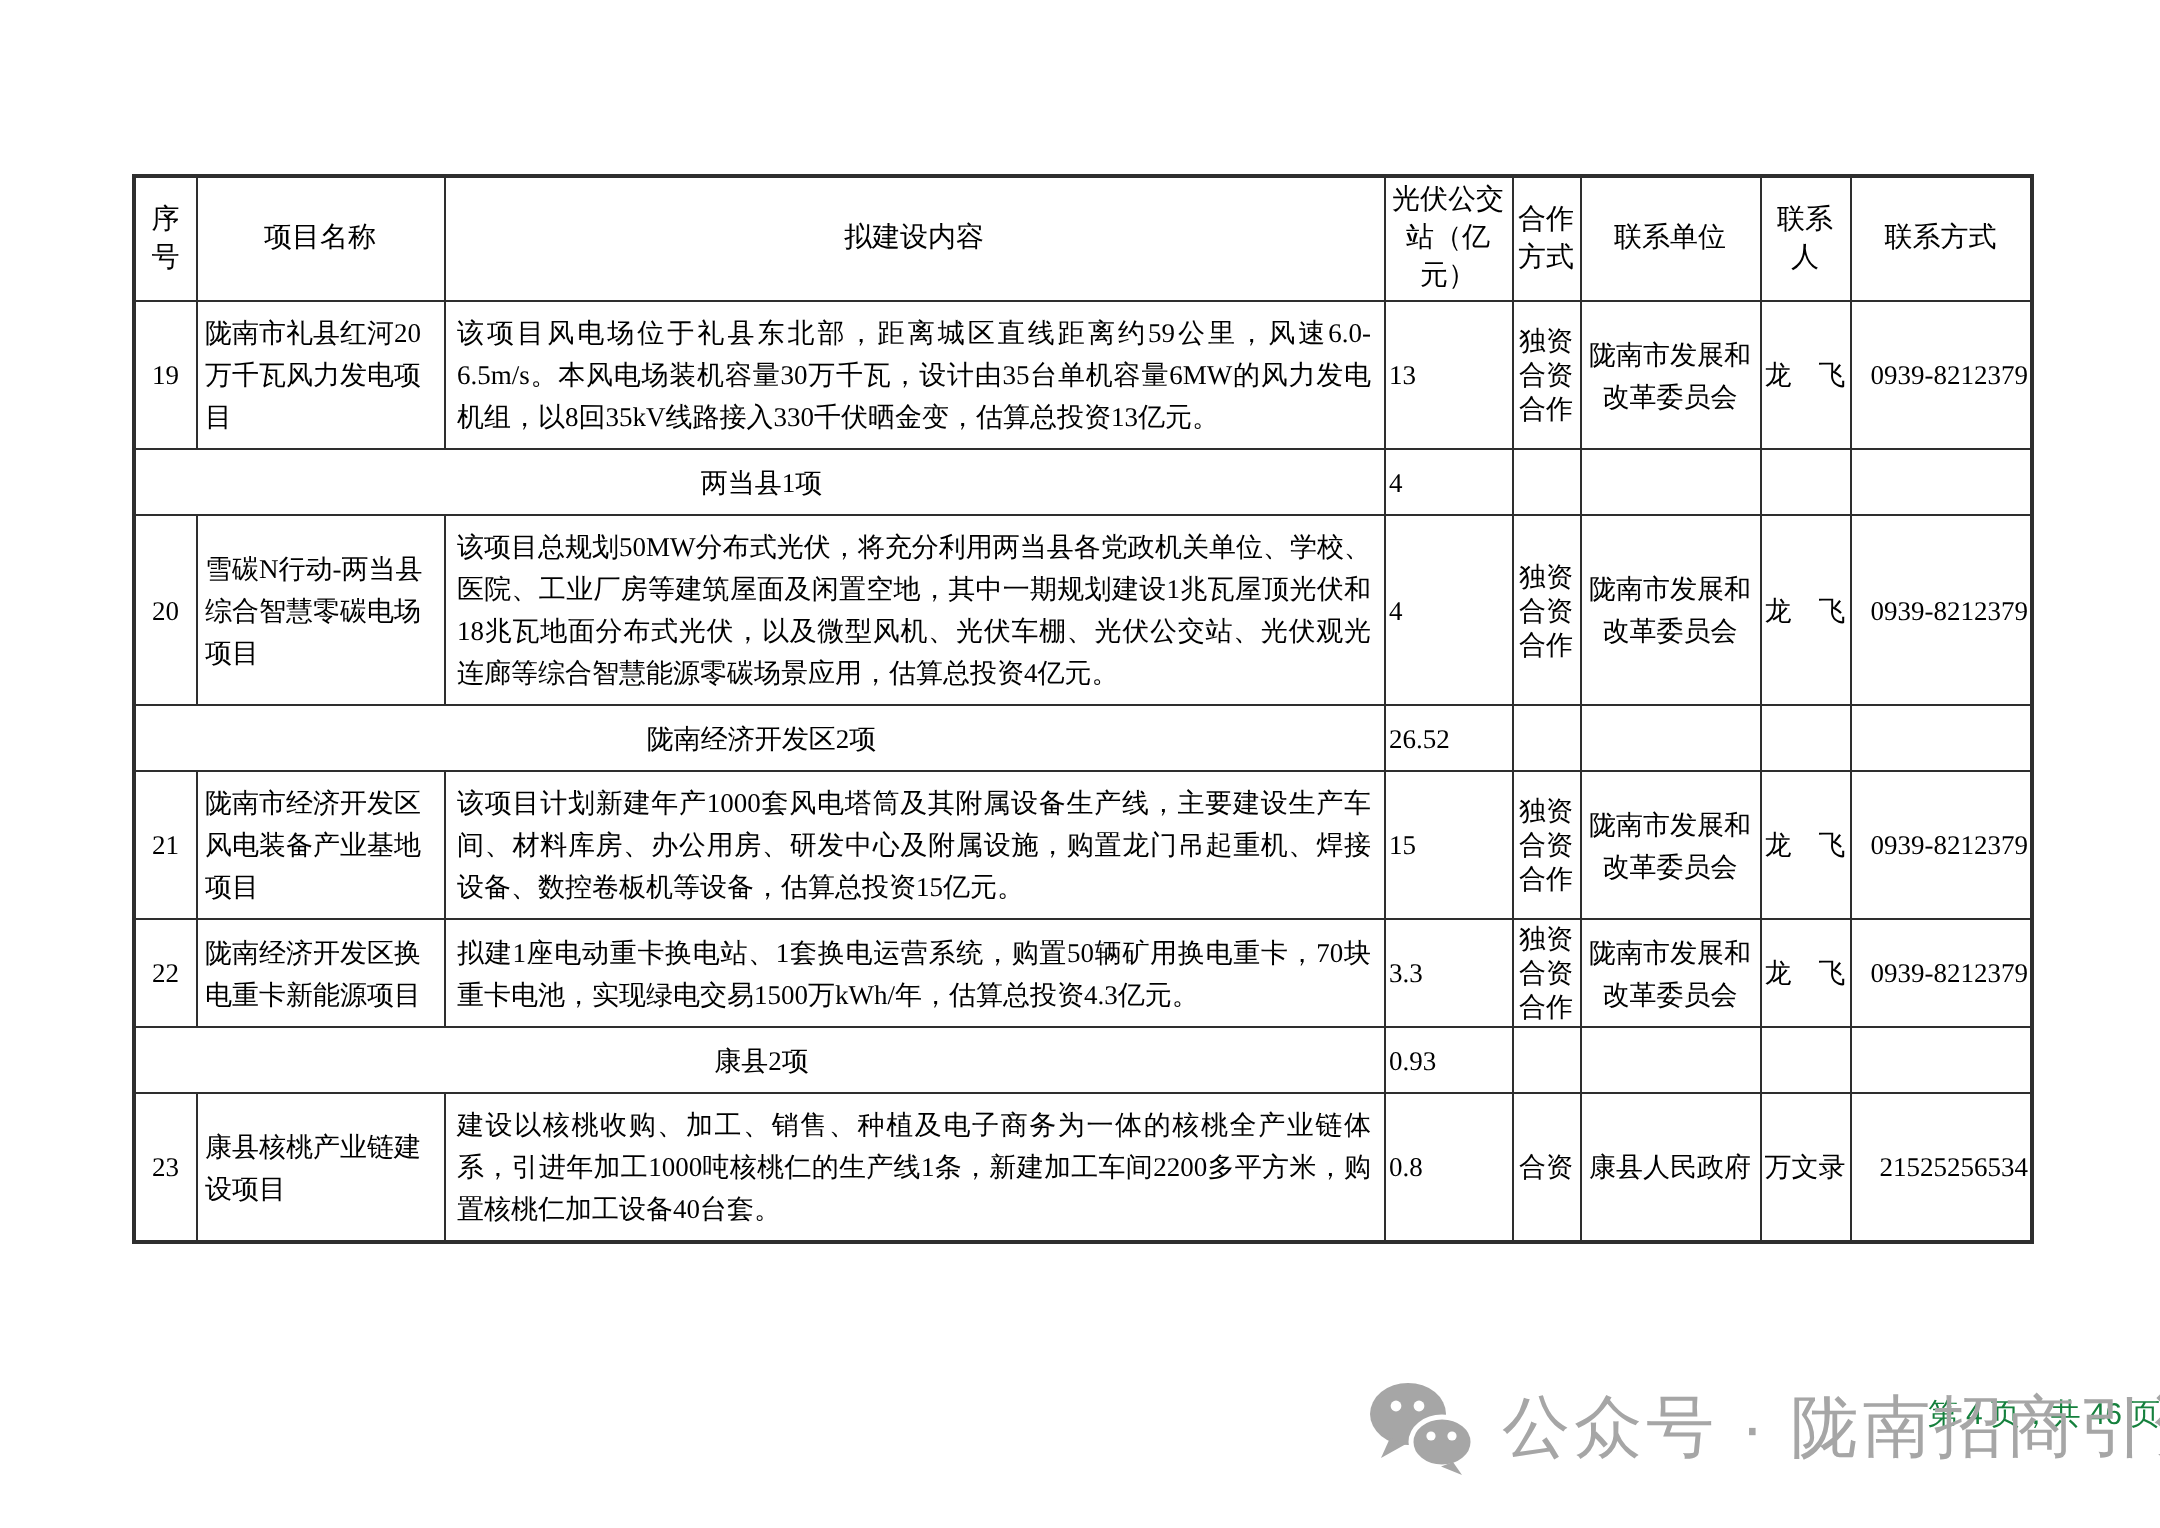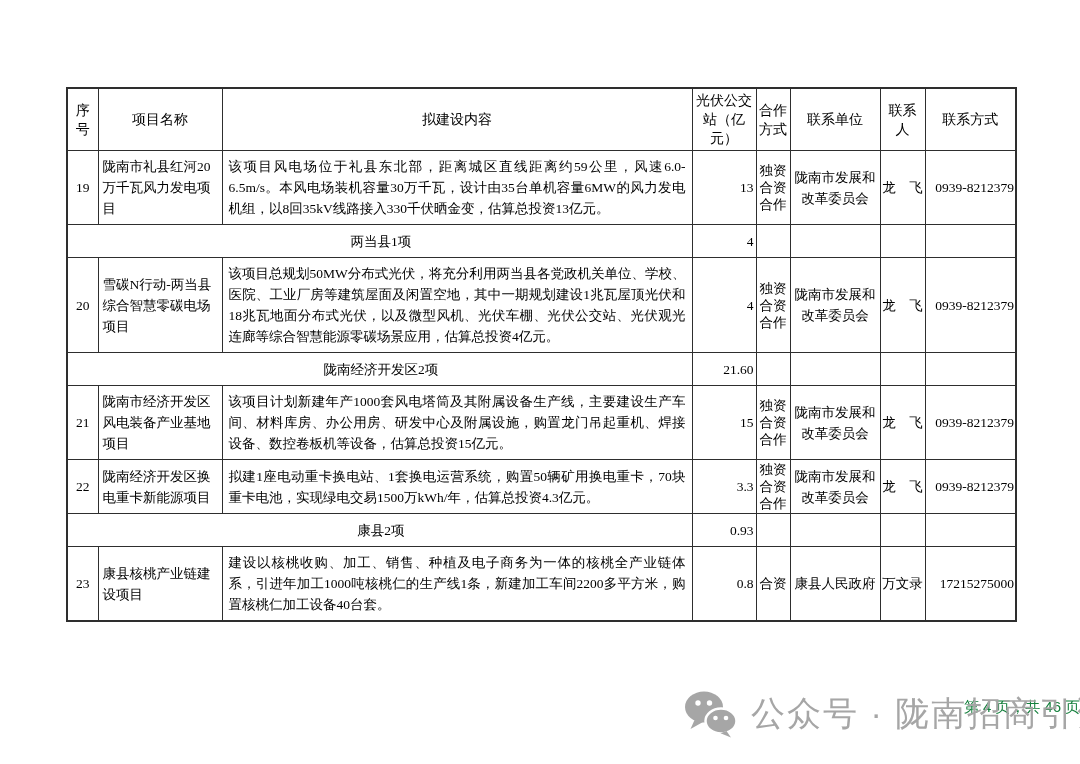--- a/index.html
+++ b/index.html
@@ -20,21 +20,21 @@
     border:1px solid #2e2e2e; vertical-align:middle;
     overflow:hidden;
   }
   .projects-table thead th {
     height:43px; font-weight:normal; text-align:center;
     line-height:19px; padding:2px 2px; font-size:14px;
   }
   td.c-no   { text-align:center; padding:2px 1px; }
   td.c-name { text-align:left; padding:4px 4px; }
   td.c-content { text-align:justify; text-justify:inter-ideograph; padding:5px 6px; }
-  td.c-inv  { text-align:right; padding:2px 2px; }
+  td.c-inv  { text-align:left; padding:2px 2px; }
   td.c-mode { text-align:center; padding:1px 3px; line-height:17px; }
   td.c-unit { text-align:center; padding:2px 3px; }
   td.c-person { text-align:center; padding:2px 0; white-space:nowrap; }
   td.c-phone  { text-align:right; padding:2px 1px; }
   td.c-label  { text-align:center; padding:2px 2px 2px 4px; }
 
   tr.subtotal td { height:33px; }
   tr.section td {
     background:#c6deb3; height:27px;
     border-top:2px solid #3c463c; border-bottom:2px solid #3c463c;
@@ -114,21 +114,21 @@
           <td class="c-name">雪碳N行动-两当县综合智慧零碳电场项目</td>
           <td class="c-content">该项目总规划50MW分布式光伏，将充分利用两当县各党政机关单位、学校、医院、工业厂房等建筑屋面及闲置空地，其中一期规划建设1兆瓦屋顶光伏和18兆瓦地面分布式光伏，以及微型风机、光伏车棚、光伏公交站、光伏观光连廊等综合智慧能源零碳场景应用，估算总投资4亿元。</td>
           <td class="c-inv">4</td>
           <td class="c-mode">独资合资合作</td>
           <td class="c-unit">陇南市发展和改革委员会</td>
           <td class="c-person">龙　飞</td>
           <td class="c-phone">0939-8212379</td>
         </tr>
         <tr class="subtotal">
           <td class="c-label" colspan="3">陇南经济开发区2项</td>
-          <td class="c-inv">21.60</td>
+          <td class="c-inv">26.52</td>
           <td class="c-mode"></td>
           <td class="c-unit"></td>
           <td class="c-person"></td>
           <td class="c-phone"></td>
         </tr>
         <tr class="project">
           <td class="c-no">21</td>
           <td class="c-name">陇南市经济开发区风电装备产业基地项目</td>
           <td class="c-content">该项目计划新建年产1000套风电塔筒及其附属设备生产线，主要建设生产车间、材料库房、办公用房、研发中心及附属设施，购置龙门吊起重机、焊接设备、数控卷板机等设备，估算总投资15亿元。</td>
           <td class="c-inv">15</td>
@@ -156,21 +156,21 @@
           <td class="c-phone"></td>
         </tr>
         <tr class="project">
           <td class="c-no">23</td>
           <td class="c-name">康县核桃产业链建设项目</td>
           <td class="c-content">建设以核桃收购、加工、销售、种植及电子商务为一体的核桃全产业链体系，引进年加工1000吨核桃仁的生产线1条，新建加工车间2200多平方米，购置核桃仁加工设备40台套。</td>
           <td class="c-inv">0.8</td>
           <td class="c-mode">合资</td>
           <td class="c-unit">康县人民政府</td>
           <td class="c-person">万文录</td>
-          <td class="c-phone">17215275000</td>
+          <td class="c-phone">21525256534</td>
         </tr>
       </tbody>
   </table>
 
   <div class="page-footer"><span>第</span><span class="num">4</span><span>页，共</span><span class="num">46</span><span>页</span></div>
 
   <div class="watermark">
     <svg width="54" height="48" viewBox="0 0 54 48" aria-hidden="true">
       <ellipse cx="20" cy="17" rx="19" ry="15.5" fill="#a6a6a6"></ellipse>
       <path d="M11 29 L6.5 39 L19 32 Z" fill="#a6a6a6"></path>

